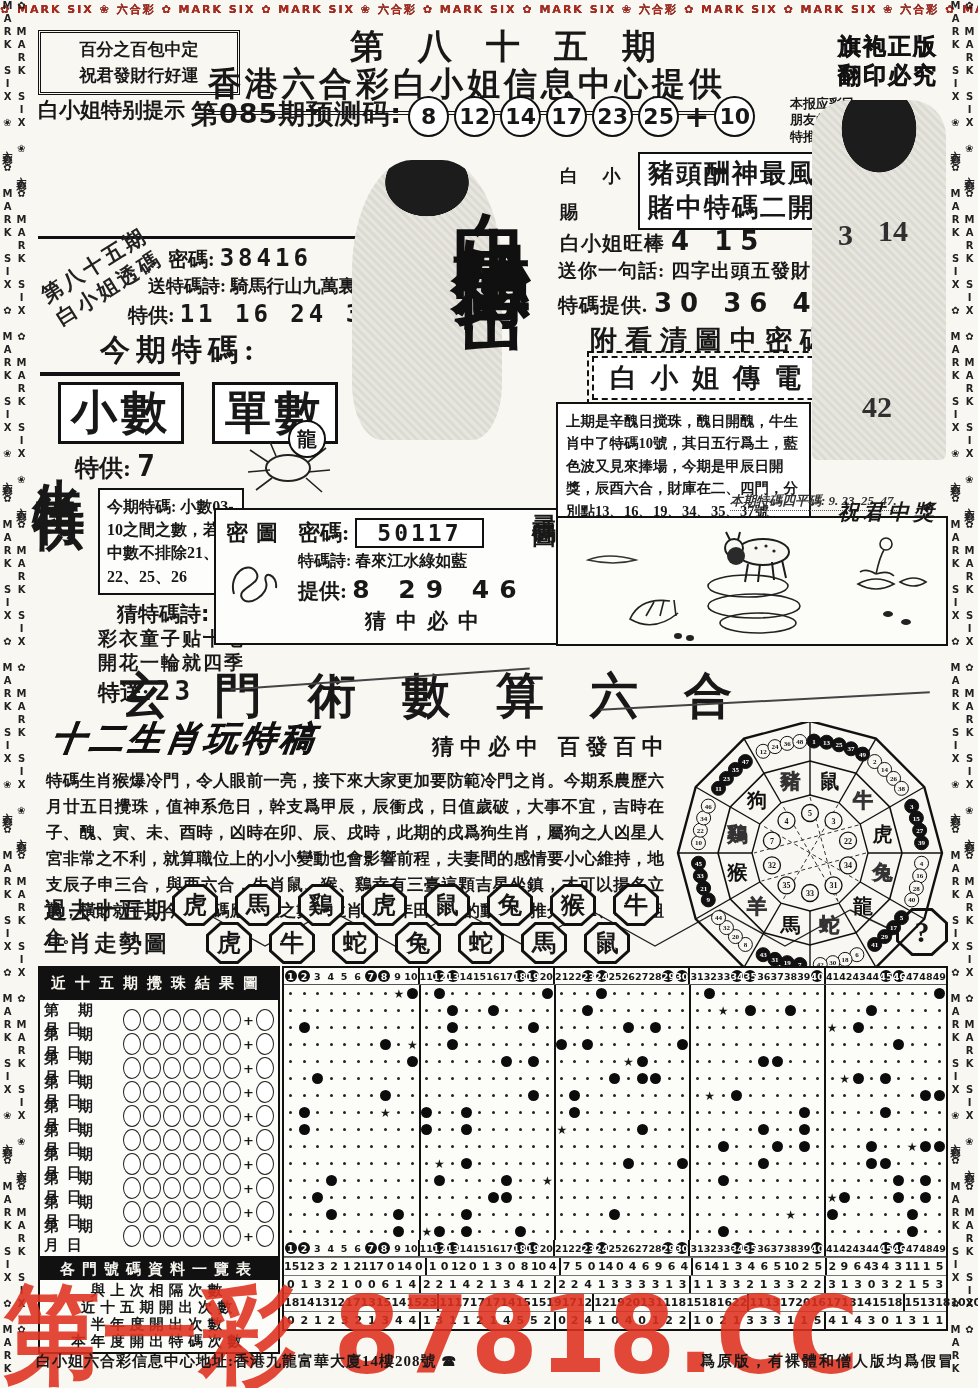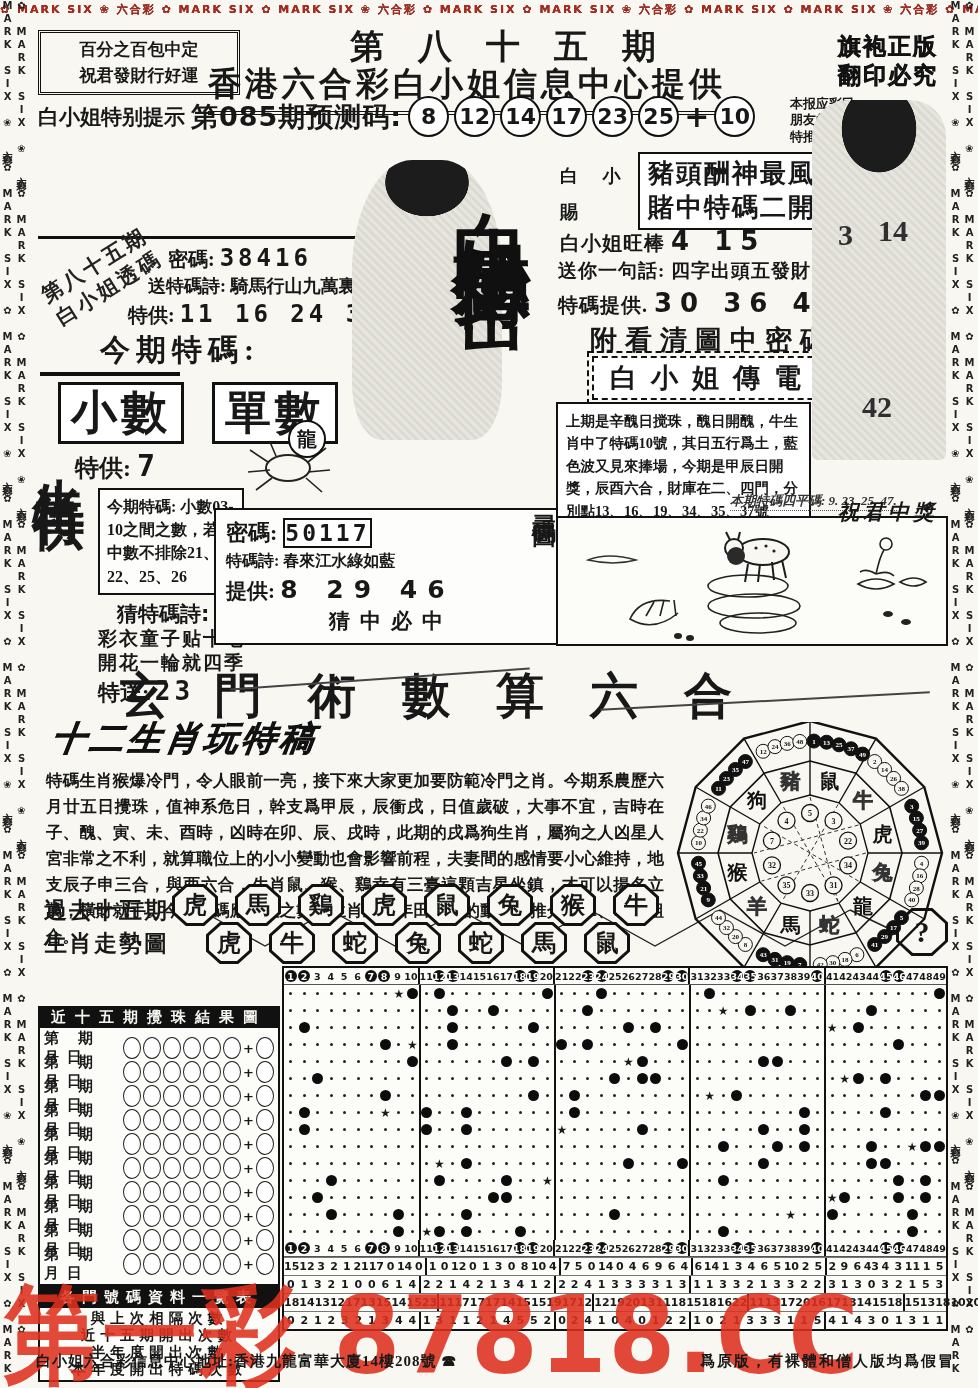--- a/index.html
+++ b/index.html
@@ -11,40 +11,40 @@
             font:bold 11px "DejaVu Sans",sans-serif;letter-spacing:2px;color:#222;line-height:20px;}
   .v-border{position:absolute;top:0;height:1388px;width:26px;overflow:hidden;
             writing-mode:vertical-rl;text-orientation:upright;
             font:bold 10px "DejaVu Sans",sans-serif;letter-spacing:2px;color:#222;}
   
   .slogan-box{border:3px double #111;padding:4px 8px;font:bold 17px "Liberation Serif",serif;text-align:center;line-height:1.5;}
   .issue-title{font:bold 34px "Liberation Serif",serif;letter-spacing:34px;}
   .main-title{font:900 33px "Liberation Serif",serif;letter-spacing:4px;border-bottom:4px double #111;padding-bottom:4px;white-space:nowrap;}
   .stamp{font:900 23px "DejaVu Sans",sans-serif;line-height:1.25;letter-spacing:2px;-webkit-text-stroke:.6px #111;color:#2a2a2a;}
   .notice{font:bold 13px "DejaVu Sans",sans-serif;line-height:1.25;}
-  .pred-row{display:flex;align-items:center;gap:6px;}
+  .pred-row{display:flex;gap:6px;}
   .tip-label{font:900 21px "DejaVu Sans",sans-serif;}
   .pred-label{font:900 27px "DejaVu Sans",sans-serif;letter-spacing:1px;}
   .pred-circle{display:inline-flex;align-items:center;justify-content:center;width:37px;height:37px;
                border:2.5px solid #111;border-radius:50%;font:bold 22px "DejaVu Sans",sans-serif;background:#fff;}
   .pred-plus{font:900 30px "DejaVu Sans",sans-serif;}
   
   .rot-stamp{transform:rotate(-32deg);font:900 21px "Liberation Serif",serif;line-height:1.3;letter-spacing:3px;color:#222;}
   .kv{font:bold 20px "Liberation Serif",serif;}
   .kv b{font:bold 24px "DejaVu Sans Mono",monospace;letter-spacing:4px;}
   .big-open{font:900 30px "Liberation Serif",serif;letter-spacing:6px;}
   .num-box{border:3px solid #111;background:#fff;display:inline-flex;align-items:center;justify-content:center;
            font:900 46px "Liberation Serif",serif;letter-spacing:4px;padding:0 10px;height:56px;}
   .vert-title{writing-mode:vertical-rl;text-orientation:upright;font:900 52px "Liberation Serif",serif;line-height:1;letter-spacing:8px;}
   .note-box{border:2.5px solid #111;padding:5px 7px;font:bold 16px "Liberation Serif",serif;line-height:1.45;background:#fdfdfb;}
   .poem-h{font:900 21px "DejaVu Sans",sans-serif;margin-left:19px;}
   .poem-l{font:bold 19px "Liberation Serif",serif;letter-spacing:2px;}
   
   .secret{border:2.5px solid #111;background:#fdfdfb;display:flex;padding:8px 10px;gap:12px;}
-  .mimaval{border:2px solid #111;padding:0 0;font:bold 23px "DejaVu Sans Mono",monospace;letter-spacing:3px;background:#fff;text-align:right;}
+  .mimaval{border:2px solid #111;padding:0 20px;font:bold 23px "DejaVu Sans Mono",monospace;letter-spacing:3px;background:#fff;text-align:right;}
   
   .giant-vert{writing-mode:vertical-rl;text-orientation:upright;font:900 78px "Liberation Serif",serif;line-height:1;letter-spacing:14px;color:#101010;}
   .seal{width:34px;height:34px;border:2.5px solid #111;border-radius:50%;display:flex;align-items:center;justify-content:center;
         font:bold 20px "Liberation Serif",serif;background:#fff;}
   .xunma{writing-mode:vertical-rl;text-orientation:upright;font:900 24px "Liberation Serif",serif;letter-spacing:6px;}
   
   .gift{font:bold 18px "Liberation Serif",serif;letter-spacing:10px;line-height:2;}
   .slogan2{border:2.5px solid #111;padding:3px 8px;font:900 26px "DejaVu Sans",sans-serif;line-height:1.3;letter-spacing:2px;background:#fff;}
   .rline{font:bold 20px "Liberation Serif",serif;letter-spacing:1px;}
   .rline b{font:bold 26px "DejaVu Sans",sans-serif;letter-spacing:8px;}
@@ -171,20 +171,26 @@
   </div>
 
   
   <svg class="abs" style="left:228px;top:430px;" width="110" height="70" viewBox="0 0 110 70">
     <ellipse cx="60" cy="38" rx="22" ry="13" fill="none" stroke="#222" stroke-width="2"></ellipse>
     <path d="M40 32 L22 20 M42 40 L20 42 M44 48 L28 60 M80 32 L98 18 M80 42 L102 40 M78 48 L94 62 M48 26 L42 12 M70 26 L78 12" stroke="#222" stroke-width="1.6" fill="none"></path>
   </svg>
 
   
   <div class="abs secret" style="left:214px;top:508px;width:330px;">
+    <div style="display:flex;flex-direction:column;align-items:center;gap:6px;">
+      <div style="font:bold 22px 'Liberation Serif',serif;letter-spacing:8px;">密圖</div>
+      <svg width="60" height="52" viewBox="0 0 60 52">
+        <path d="M8 40 C2 20 22 6 30 18 C38 30 10 34 16 44 C22 54 44 40 40 28 C36 16 52 20 50 34" fill="none" stroke="#222" stroke-width="2"></path>
+      </svg>
+    </div>
     <div style="flex:1;">
       <div style="display:flex;align-items:center;gap:6px;">
         <span style="font:900 22px 'Liberation Serif',serif;">密碼:</span>
         <span class="mimaval">50117</span>
       </div>
       <div style="font:bold 16px 'Liberation Serif',serif;margin-top:3px;">
         <span>特碼詩:</span>
         <span>春來江水綠如藍</span>
       </div>
       <div style="font:bold 21px 'Liberation Serif',serif;margin-top:3px;">
@@ -271,20 +277,21 @@
   </div>
   <div class="abs wish" style="left:838px;top:498px;">祝君中獎</div>
 
   
   <div class="abs banner" style="left:120px;top:664px;">玄門術數算六合</div>
   <div class="thinline" style="left:230px;top:678px;width:300px;transform:rotate(-4deg);"></div>
   <div class="thinline" style="left:600px;top:700px;width:330px;transform:rotate(-3deg);"></div>
 
   
   <div class="abs z-title" style="left:52px;top:716px;">十二生肖玩特稿</div>
+  <div class="abs z-sub" style="left:432px;top:732px;">猜中必中 百發百中</div>
   <div class="abs article" style="left:46px;top:768px;width:618px;">特碼生肖猴爆冷門，令人眼前一亮，接下來大家更加要防範冷門之肖。今期系農歷六月廿五日攪珠，值神系危日，幹支爲甲辰，辰衝戌，日值歲破，大事不宜，吉時在子、醜、寅、未、酉時，凶時在卯、辰、戌時，此期的戌爲狗生肖，屬狗之人凶星人宮非常之不利，就算職位上的小小變動也會影響前程，夫妻間的感情要小心維持，地支辰子申三合，與酉六合，生肖鼠、猴、鷄幸有三臺這顆吉星坐鎮，才可以揚名立萬，橫財就手。今期特碼應綠紅之數，生肖主常年田裏忙的動物，推介7、2、3、1組合。</div>
 
   
   <div class="abs trend-lab" style="left:44px;top:894px;">
     <div>過去十五期</div>
     <div>生肖走勢圖</div>
   </div>
   <svg class="abs" style="left:170px;top:888px;" width="790" height="80" viewBox="0 0 790 80">
     <path d="M30 22 L95 58 L160 22 L225 58 L290 22 L355 58 L420 22 L485 58 L550 22 L615 58 L680 22" fill="none" stroke="#222" stroke-width="1.4"></path>
     <path d="M680 22 L726 44" fill="none" stroke="#222" stroke-width="1.6"></path>
@@ -493,21 +500,21 @@
       <circle cx="-38.04226065180614" cy="12.3606797749979" r="8.5" fill="#f8f7f2" stroke="#111" stroke-width="1.3"></circle>
       <text x="-38.04226065180614" y="15.3606797749979" text-anchor="middle" font-size="8" font-weight="bold" fill="#111">32</text>
       <circle cx="-38.04226065180614" cy="-12.360679774997909" r="8.5" fill="#f8f7f2" stroke="#111" stroke-width="1.3"></circle>
       <text x="-38.04226065180614" y="-9.360679774997909" text-anchor="middle" font-size="8" font-weight="bold" fill="#111">7</text>
       <circle cx="-23.51141009169893" cy="-32.36067977499789" r="8.5" fill="#f8f7f2" stroke="#111" stroke-width="1.3"></circle>
       <text x="-23.51141009169893" y="-29.36067977499789" text-anchor="middle" font-size="8" font-weight="bold" fill="#111">4</text>
     </svg>
 
   
   <div class="abs" style="left:38px;top:966px;width:242px;">
-    <div class="blackbar" style="height:22px;margin-top:40px;">近十五期攪珠結果圖</div>
+    <div class="blackbar" style="height:34px;">近十五期攪珠結果圖</div>
     <div id="record-rows" style="border:2px solid #111;border-top:none;padding:8px 4px;background:#fcfcf9;">
         <div class="rec-row">
           <span style="letter-spacing: 2px;">第　期　月 日</span>
           <span class="oval"></span>
           <span class="oval"></span>
           <span class="oval"></span>
           <span class="oval"></span>
           <span class="oval"></span>
           <span class="oval"></span>
           <span style="font: bold 13px &quot;DejaVu Sans&quot;, sans-serif;">+</span>

